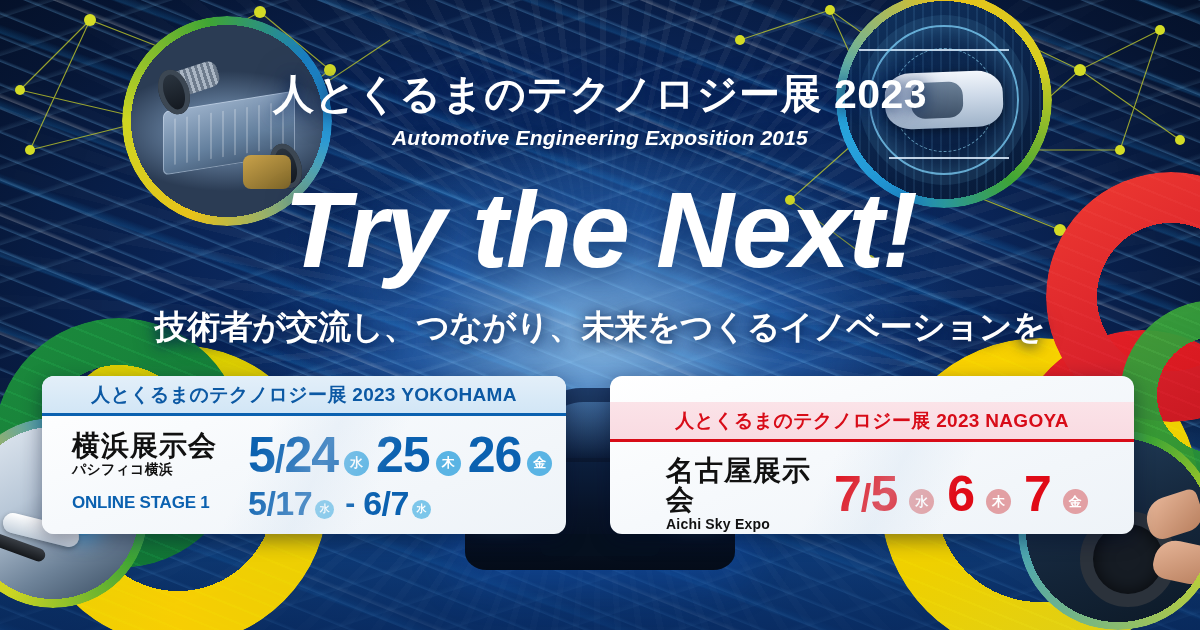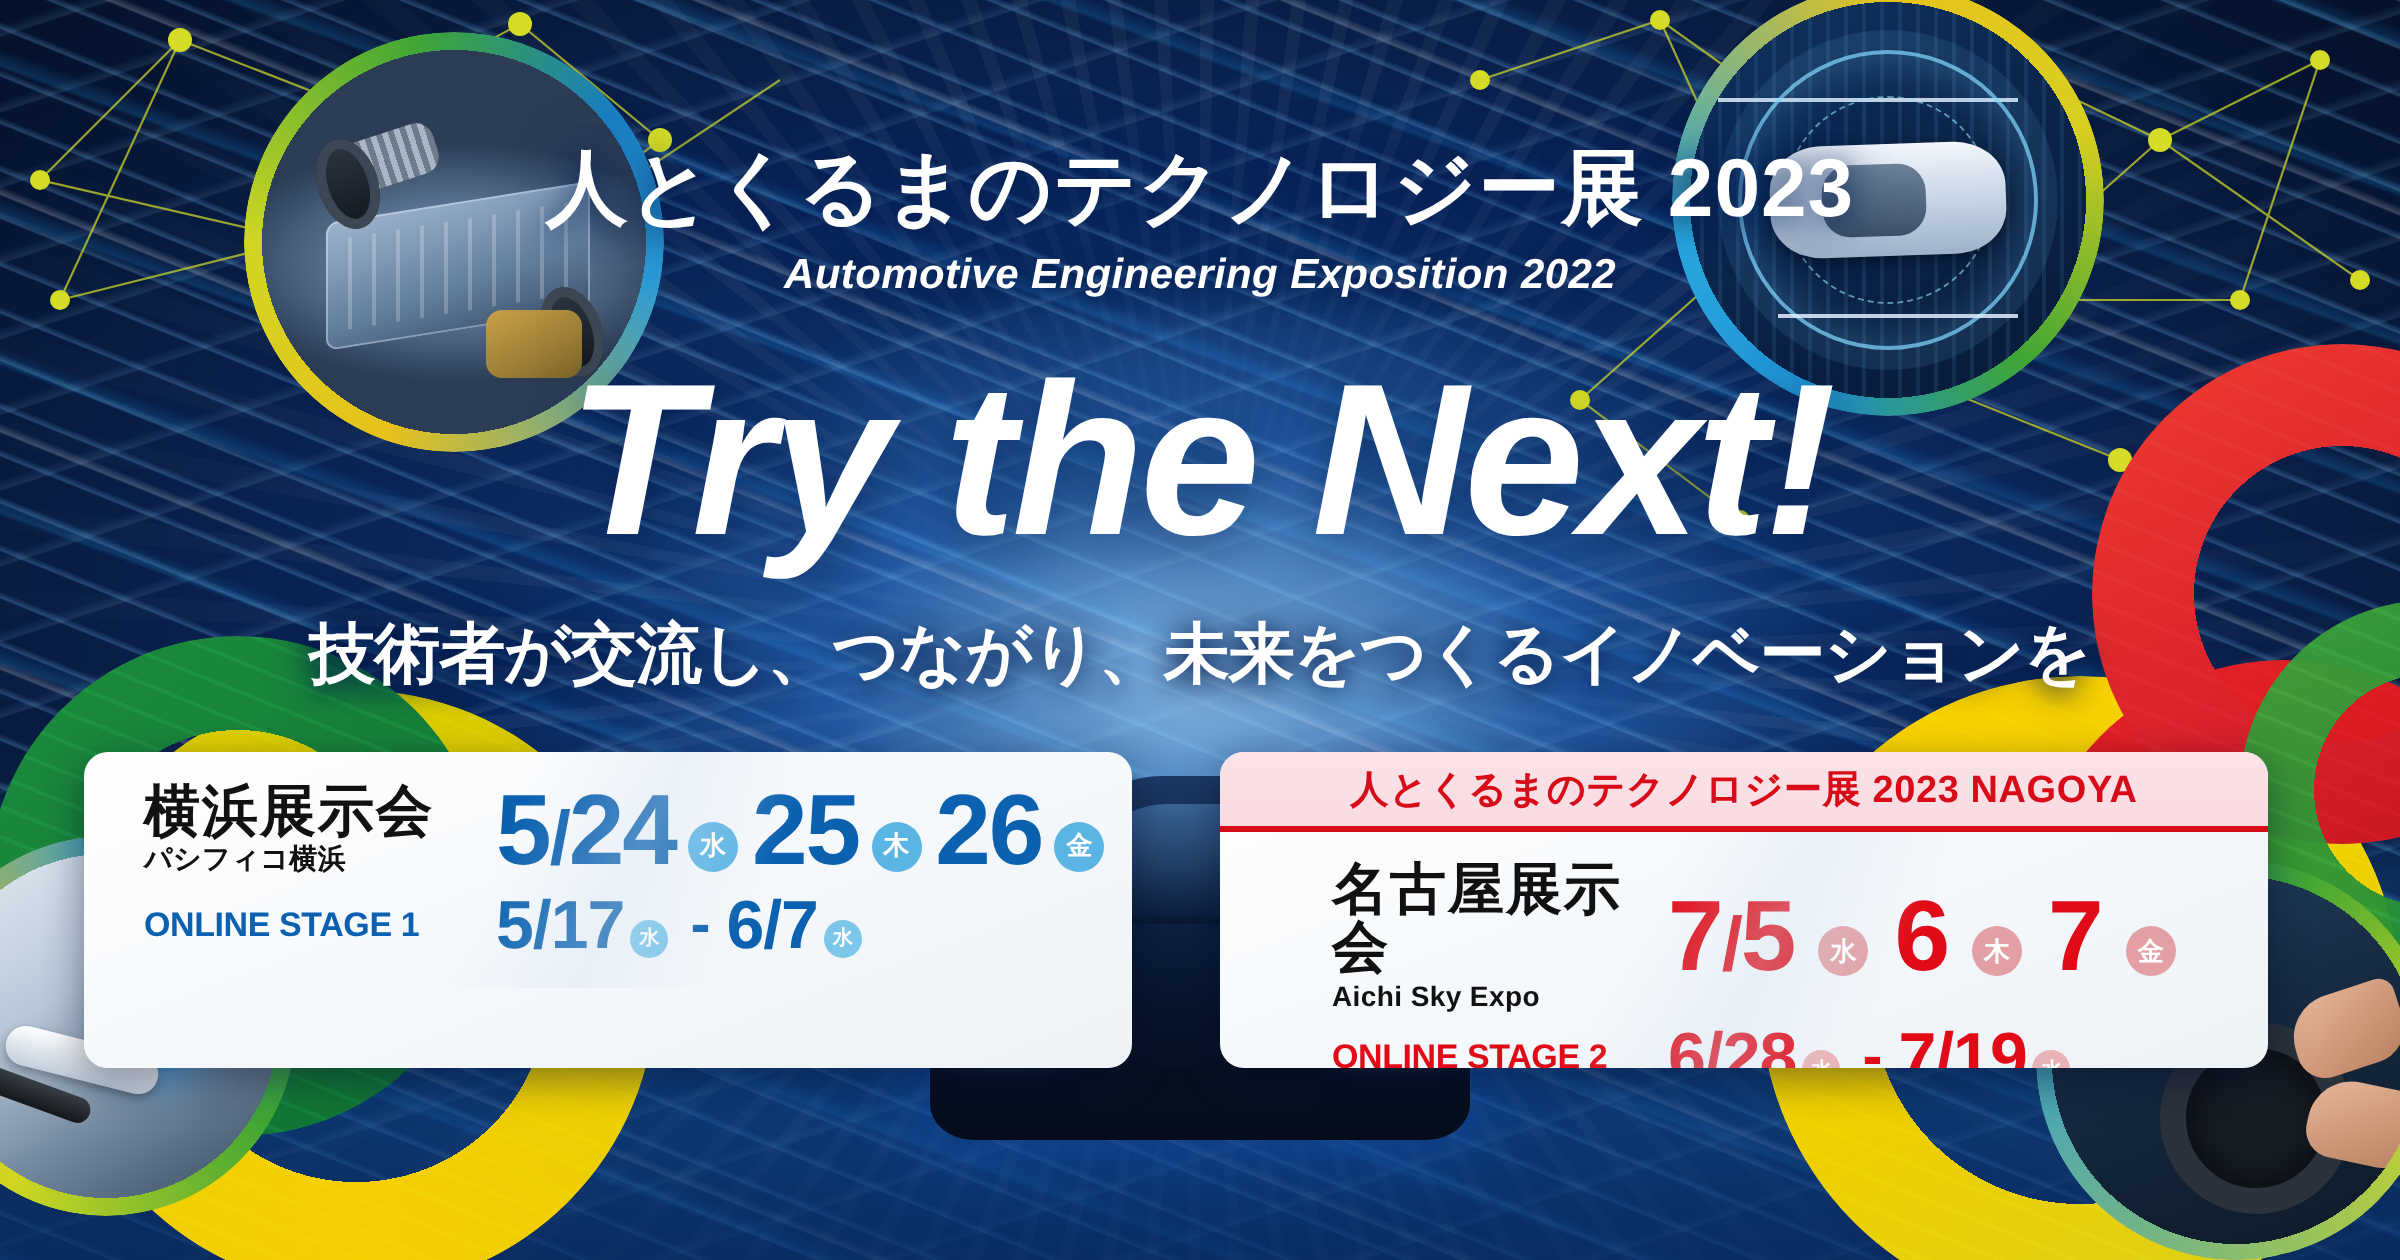--- a/index.html
+++ b/index.html
@@ -335,21 +335,21 @@
   .card-head{
     height:40px; display:flex; align-items:center; justify-content:center;
     font-size:19px; font-weight:700; letter-spacing:.3px;
   }
   #card-yokohama .card-head{
     background:linear-gradient(180deg,#e3eff9 0%,#d2e6f6 100%);
     color:#0c59a4; border-bottom:3px solid #0b61b0;
   }
   #card-nagoya .card-head{
     background:linear-gradient(180deg,#fbe3e8 0%,#f9dbe2 100%);
-    color:#d80c18; border-bottom:3px solid #d80c18;
+    color:#d80c18; border-bottom:3px solid #d80c18;margin-top:26px;
   }
 
   .card-body{ position:relative; height:118px; padding:10px 0 0 0; }
   .card-body:after{
     content:""; position:absolute; inset:0;
     background:linear-gradient(115deg, rgba(255,255,255,0) 40%, rgba(210,225,240,.35) 52%, rgba(255,255,255,0) 64%);
     pointer-events:none;
   }
 
   .row{ display:flex; align-items:center; }
@@ -507,26 +507,27 @@
     <div class="img">
       <div class="wheel-ring"></div>
       <div class="hand h1"></div>
       <div class="hand h2"></div>
     </div>
     <div class="ring"></div>
   </div>
 
   <div class="title-wrap">
     <div id="main-title">人とくるまのテクノロジー展 2023</div>
-    <div id="sub-title">Automotive Engineering Exposition 2022</div>
+    <div id="sub-title">Automotive Engineering Exposition 2015</div>
   </div>
   <div id="lead">技術者が交流し、つながり、未来をつくるイノベーションを</div>
   <div id="catch">Try the Next!</div>
 
   <div class="card" id="card-yokohama">
+    <div class="card-head">人とくるまのテクノロジー展  2023 YOKOHAMA</div>
     <div class="card-body">
       <div class="row row1">
         <div class="venue">
           <div class="venue-jp">横浜展示会</div>
           <div class="venue-sub">パシフィコ横浜</div>
         </div>
         <div class="dates">
           <span class="dnum"><span>5</span><span class="sl">/</span><span>24</span></span>
           <span class="badge">水</span>
           <span class="dnum">25</span>

